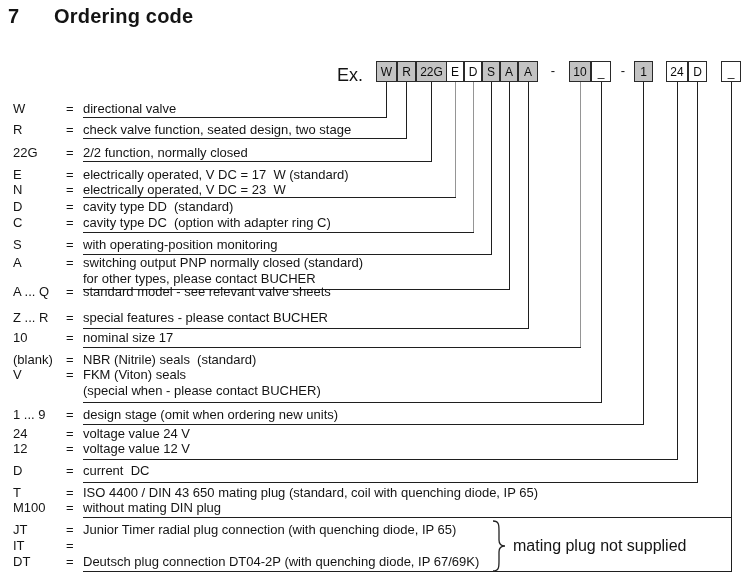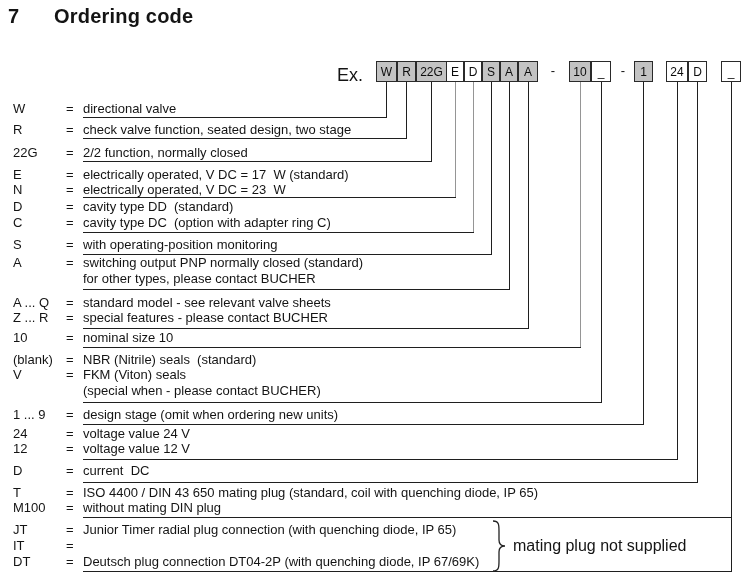--- a/index.html
+++ b/index.html
@@ -134,34 +134,34 @@
       <span class="desc">with operating-position monitoring</span>
   </div>
   <div class="row" style="top:255px">
     <span class="code">A</span>
       <span class="eq">=</span>
       <span class="desc">switching output PNP normally closed (standard)</span>
   </div>
   <div class="row" style="top:271px">
     <span class="desc">for other types, please contact BUCHER</span>
   </div>
-  <div class="row" style="top:295px">
+  <div class="row" style="top:284px">
     <span class="code">A ... Q</span>
       <span class="eq">=</span>
       <span class="desc">standard model - see relevant valve sheets</span>
   </div>
   <div class="row" style="top:310px">
     <span class="code">Z ... R</span>
       <span class="eq">=</span>
       <span class="desc">special features - please contact BUCHER</span>
   </div>
   <div class="row" style="top:330px">
     <span class="code">10</span>
       <span class="eq">=</span>
-      <span class="desc">nominal size 10</span>
+      <span class="desc">nominal size 17</span>
   </div>
   <div class="row" style="top:352px">
     <span class="code">(blank)</span>
       <span class="eq">=</span>
       <span class="desc">NBR (Nitrile) seals  (standard)</span>
   </div>
   <div class="row" style="top:367px">
     <span class="code">V</span>
       <span class="eq">=</span>
       <span class="desc">FKM (Viton) seals</span>

